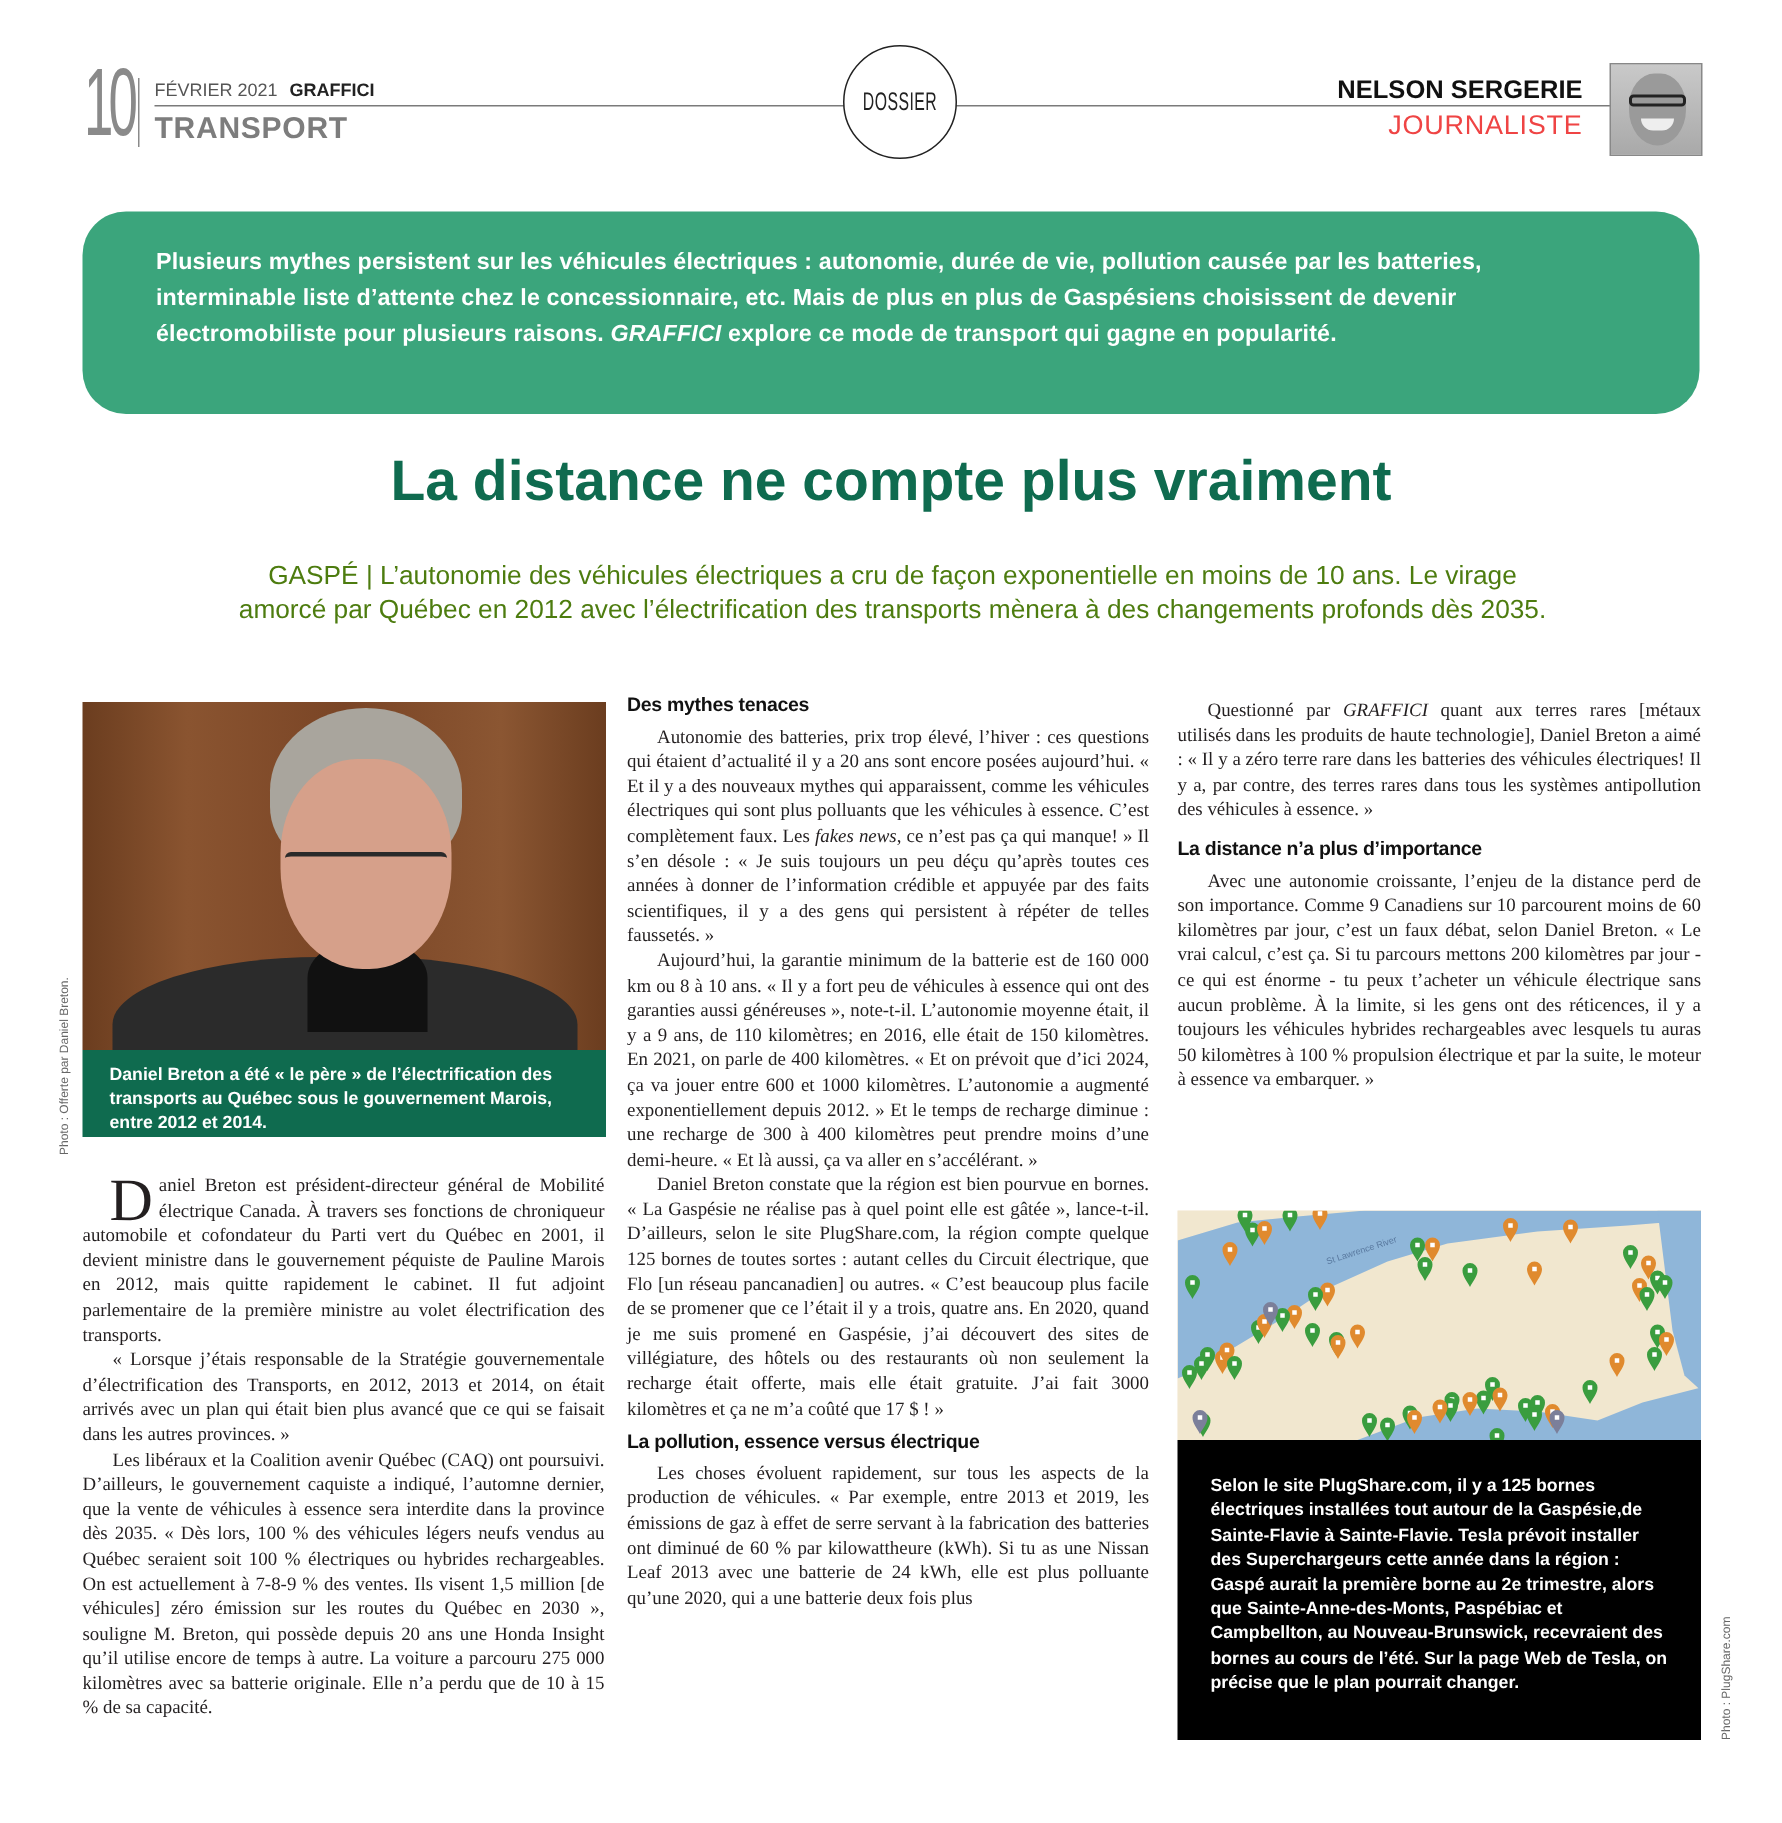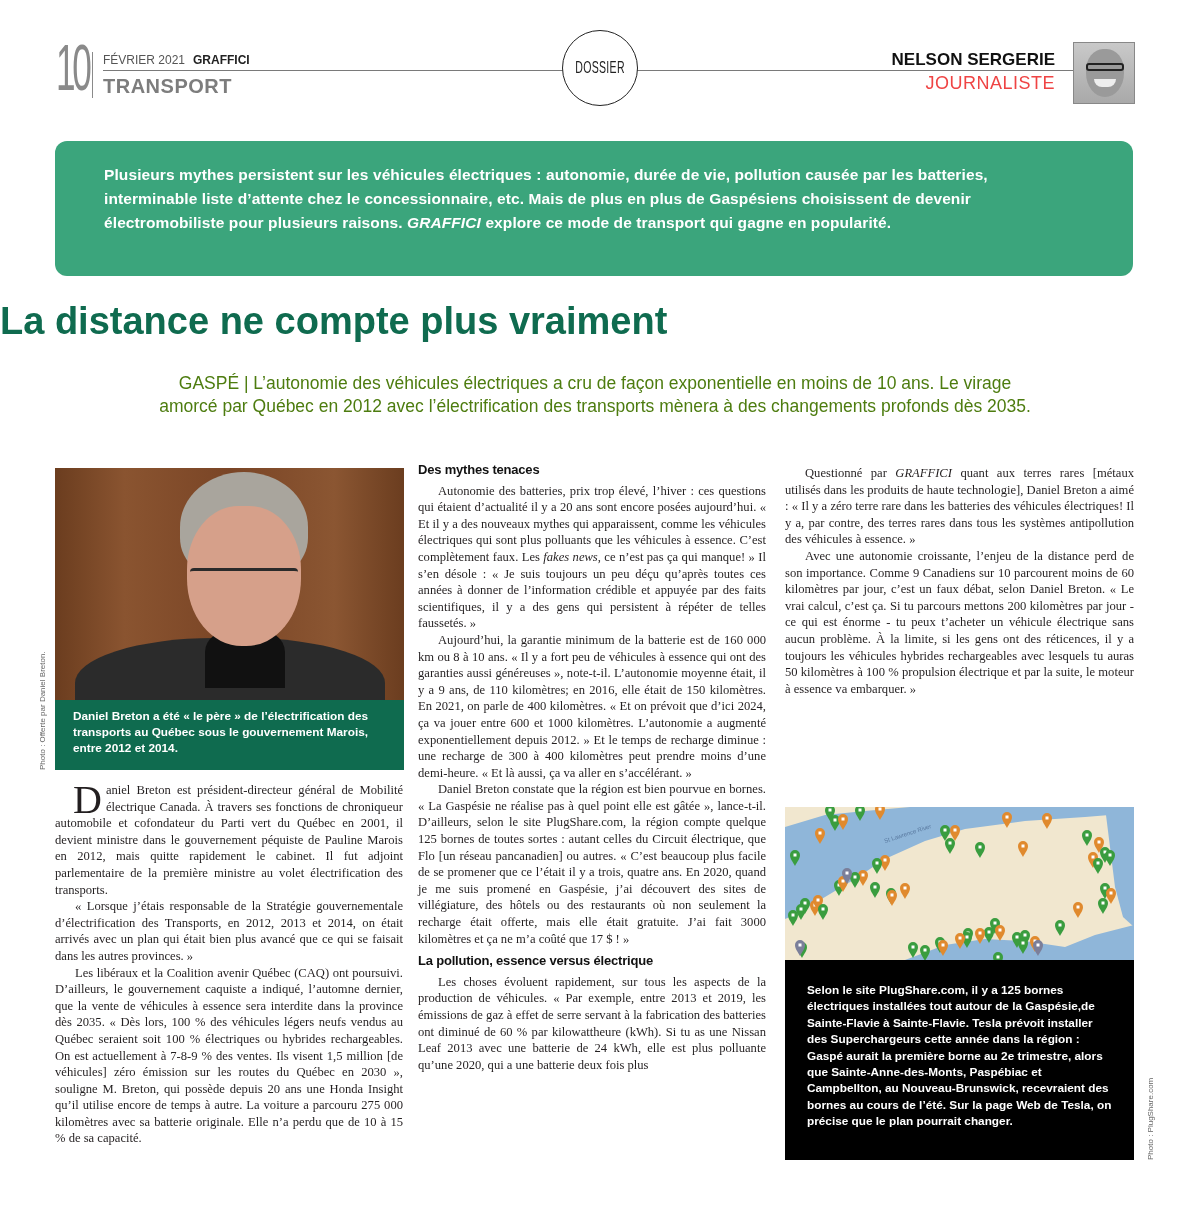--- a/index.html
+++ b/index.html
@@ -15,46 +15,46 @@
   .dossier { position: absolute; left: 562px; top: 30px; width: 74px; height: 74px; border: 1.5px solid #222; border-radius: 50%; background: #fff; display: flex; align-items: center; justify-content: center; }
   .dossier span { font-family: "Liberation Sans", sans-serif; font-size: 17px; color: #222; transform: scaleX(0.62); display: inline-block; letter-spacing: 0.5px; }
   .author-name { position: absolute; right: 133px; top: 50px; font-family: "Liberation Sans", sans-serif; font-size: 17px; font-weight: bold; color: #111; }
   .author-role { position: absolute; right: 133px; top: 73px; font-family: "Liberation Sans", sans-serif; font-size: 18px; color: #ef4444; letter-spacing: 0.5px; }
   .author-photo { position: absolute; left: 1073px; top: 42px; width: 60px; height: 60px; border: 1px solid #888; background: linear-gradient(180deg,#c9c9c9 0%,#a9a9a9 100%); overflow: hidden; }
   .author-photo .face { position: absolute; left: 12px; top: 6px; width: 38px; height: 48px; border-radius: 45% 45% 50% 50%; background: #9a9a9a; }
   .author-photo .glasses { position: absolute; left: 12px; top: 20px; width: 38px; height: 8px; border: 2px solid #222; border-radius: 3px; box-sizing: border-box; }
   .author-photo .smile { position: absolute; left: 20px; top: 36px; width: 22px; height: 8px; border-radius: 0 0 12px 12px; background: #eee; }
 
   
-  .intro { position: absolute; left: 55px; top: 141px; width: 1078px; height: 135px; background: #3ba57c; border-radius: 12px; box-sizing: border-box; padding: 22px 50px 0 49px; }
+  .intro { position: absolute; left: 55px; top: 141px; width: 1078px; height: 135px; background: #3ba57c; border-radius: 29px; box-sizing: border-box; padding: 22px 50px 0 49px; }
   .intro p { margin: 0; font-family: "Liberation Sans", sans-serif; font-weight: bold; color: #ffffff; font-size: 15.5px; line-height: 24px; letter-spacing: 0.1px; }
   .intro em { font-style: italic; }
 
   
-  .title { position: absolute; left: 0; width: 1188px; top: 300px; text-align: left; font-family: "Liberation Sans", sans-serif; font-weight: bold; font-size: 38px; color: #0f6b4f; }
+  .title { position: absolute; left: 0; width: 1188px; top: 300px; text-align: center; font-family: "Liberation Sans", sans-serif; font-weight: bold; font-size: 38px; color: #0f6b4f; }
   .lede { position: absolute; left: 80px; width: 1030px; top: 372px; text-align: center; font-family: "Liberation Sans", sans-serif; font-size: 17.5px; line-height: 23px; color: #4d7c0f; }
 
   
   .col { position: absolute; font-size: 12.6px; line-height: 16.6px; text-align: justify; }
   .col p { margin: 0; text-indent: 20px; }
   .col h3 { margin: 6px 0 4px 0; font-family: "Liberation Sans", sans-serif; font-size: 13px; font-weight: bold; color: #111; letter-spacing: -0.2px; }
   .col1 { left: 55px; top: 782px; width: 348px; }
   .col2 { left: 418px; top: 462px; width: 348px; }
   .col3 { left: 785px; top: 465px; width: 349px; }
   .col p.first { text-indent: 0; }
   .dropcap { float: left; font-size: 40px; line-height: 30px; margin: 3px 4px 0 18px; font-family: "Liberation Serif", serif; }
 
   
   .photo1 { position: absolute; left: 55px; top: 468px; width: 349px; height: 232px; background: linear-gradient(90deg, #6b3d1f 0%, #8a5430 20%, #7a4526 50%, #8b5632 80%, #6b3d1f 100%); overflow: hidden; }
   .photo1 .hair { position: absolute; left: 125px; top: 4px; width: 128px; height: 110px; border-radius: 50% 50% 40% 40%; background: #a9a59d; }
   .photo1 .head { position: absolute; left: 132px; top: 38px; width: 114px; height: 140px; border-radius: 45% 45% 48% 48%; background: #d6a08a; }
   .photo1 .glasses { position: absolute; left: 135px; top: 100px; width: 108px; height: 14px; border-top: 3px solid #2a2a2a; border-radius: 4px; }
   .photo1 .body { position: absolute; left: 20px; top: 170px; width: 310px; height: 100px; border-radius: 45% 45% 0 0; background: #2b2b2b; }
   .photo1 .neck { position: absolute; left: 150px; top: 160px; width: 80px; height: 60px; border-radius: 40% 40% 0 0; background: #111; }
-  .caption1 { position: absolute; left: 55px; top: 700px; width: 349px; height: 70px; background: #0f6b4f; box-sizing: border-box; padding: 8px 18px 0 18px; }
+  .caption1 { position: absolute; left: 55px; top: 700px; width: 349px; height: 58px; background: #0f6b4f; box-sizing: border-box; padding: 8px 18px 0 18px; }
   .caption1 p { margin: 0; font-family: "Liberation Sans", sans-serif; font-weight: bold; color: #fff; font-size: 11.8px; line-height: 16px; }
   .credit1 { position: absolute; left: 38px; top: 770px; transform: rotate(-90deg); transform-origin: left top; font-family: "Liberation Sans", sans-serif; font-size: 8px; color: #666; white-space: nowrap; }
 
   
   .map { position: absolute; left: 785px; top: 807px; width: 349px; height: 153px; background: #f1e7cf; overflow: hidden; }
   .map svg { display: block; }
   .caption2 { position: absolute; left: 785px; top: 960px; width: 349px; height: 200px; background: #000000; box-sizing: border-box; padding: 22px 22px 0 22px; }
   .caption2 p { margin: 0; font-family: "Liberation Sans", sans-serif; font-weight: bold; color: #fff; font-size: 11.8px; line-height: 16.4px; }
   .credit2 { position: absolute; left: 1146px; top: 1160px; transform: rotate(-90deg); transform-origin: left top; font-family: "Liberation Sans", sans-serif; font-size: 8px; color: #666; white-space: nowrap; }
 </style>
@@ -110,20 +110,21 @@
   <h3 style="margin-top:0;">Des mythes tenaces</h3>
   <p><span>Autonomie des batteries, prix trop élevé, l’hiver : ces questions qui étaient d’actualité il y a 20 ans sont encore posées aujourd’hui. « Et il y a des nouveaux mythes qui apparaissent, comme les véhicules électriques qui sont plus polluants que les véhicules à essence. C’est complètement faux. Les </span><em>fakes news</em><span>, ce n’est pas ça qui manque! » Il s’en désole : « Je suis toujours un peu déçu qu’après toutes ces années à donner de l’information crédible et appuyée par des faits scientifiques, il y a des gens qui persistent à répéter de telles faussetés. »</span></p>
   <p>Aujourd’hui, la garantie minimum de la batterie est de 160 000 km ou 8 à 10 ans. « Il y a fort peu de véhicules à essence qui ont des garanties aussi généreuses », note-t-il. L’autonomie moyenne était, il y a 9 ans, de 110 kilomètres; en 2016, elle était de 150 kilomètres. En 2021, on parle de 400 kilomètres. « Et on prévoit que d’ici 2024, ça va jouer entre 600 et 1000 kilomètres. L’autonomie a augmenté exponentiellement depuis 2012. » Et le temps de recharge diminue : une recharge de 300 à 400 kilomètres peut prendre moins d’une demi-heure. « Et là aussi, ça va aller en s’accélérant. »</p>
   <p>Daniel Breton constate que la région est bien pourvue en bornes. « La Gaspésie ne réalise pas à quel point elle est gâtée », lance-t-il. D’ailleurs, selon le site PlugShare.com, la région compte quelque 125 bornes de toutes sortes : autant celles du Circuit électrique, que Flo [un réseau pancanadien] ou autres. « C’est beaucoup plus facile de se promener que ce l’était il y a trois, quatre ans. En 2020, quand je me suis promené en Gaspésie, j’ai découvert des sites de villégiature, des hôtels ou des restaurants où non seulement la recharge était offerte, mais elle était gratuite. J’ai fait 3000 kilomètres et ça ne m’a coûté que 17 $ ! »</p>
   <h3>La pollution, essence versus électrique</h3>
   <p>Les choses évoluent rapidement, sur tous les aspects de la production de véhicules. « Par exemple, entre 2013 et 2019, les émissions de gaz à effet de serre servant à la fabrication des batteries ont diminué de 60 % par kilowattheure (kWh). Si tu as une Nissan Leaf 2013 avec une batterie de 24 kWh, elle est plus polluante qu’une 2020, qui a une batterie deux fois plus</p>
 </div>
 
 <div class="col col3">
   <p><span>Questionné par </span><em>GRAFFICI</em><span> quant aux terres rares [métaux utilisés dans les produits de haute technologie], Daniel Breton a aimé : « Il y a zéro terre rare dans les batteries des véhicules électriques! Il y a, par contre, des terres rares dans tous les systèmes antipollution des véhicules à essence. »</span></p>
+  <h3 style="margin-top:10px;">La distance n’a plus d’importance</h3>
   <p>Avec une autonomie croissante, l’enjeu de la distance perd de son importance. Comme 9 Canadiens sur 10 parcourent moins de 60 kilomètres par jour, c’est un faux débat, selon Daniel Breton. « Le vrai calcul, c’est ça. Si tu parcours mettons 200 kilomètres par jour - ce qui est énorme - tu peux t’acheter un véhicule électrique sans aucun problème. À la limite, si les gens ont des réticences, il y a toujours les véhicules hybrides rechargeables avec lesquels tu auras 50 kilomètres à 100 % propulsion électrique et par la suite, le moteur à essence va embarquer. »</p>
 </div>
 
 <div class="map">
   <svg width="349" height="153" viewBox="0 0 349 153">
     <rect x="0" y="0" width="349" height="153" fill="#f1e7cf"></rect>
     <path d="M0,20 L40,8 L80,4 L125,0 L349,0 L349,6 L300,10 L240,14 L180,22 L140,34 L100,52 L70,72 L40,90 L10,108 L0,112 Z" fill="#8fb6d9"></path>
     <path d="M320,0 L349,0 L349,120 L338,110 L330,80 L325,40 Z" fill="#8fb6d9"></path>
     <path d="M120,153 L160,138 L200,132 L240,134 L280,140 L310,128 L349,118 L349,153 Z" fill="#8fb6d9"></path>
     <text x="100" y="36" font-size="6" fill="#5a7aa0" transform="rotate(-18 100 36)" font-family="Liberation Sans, sans-serif">St Lawrence River</text>

